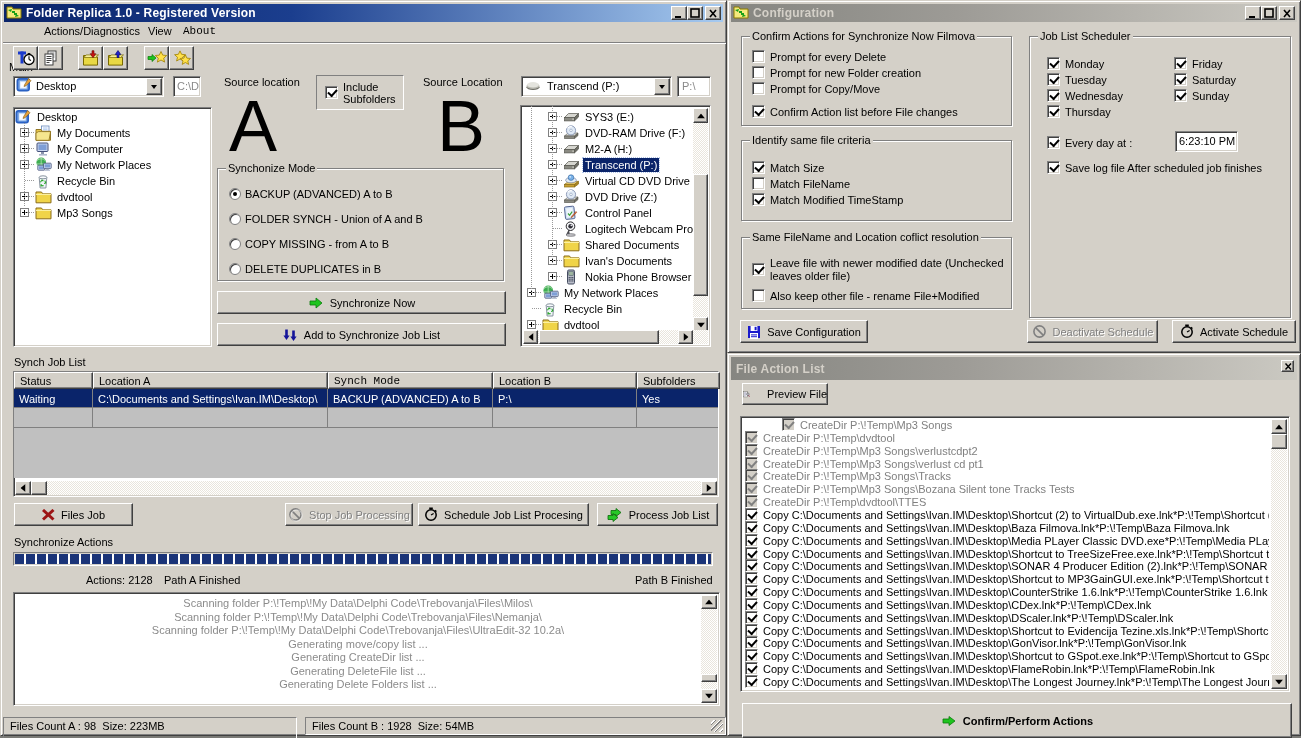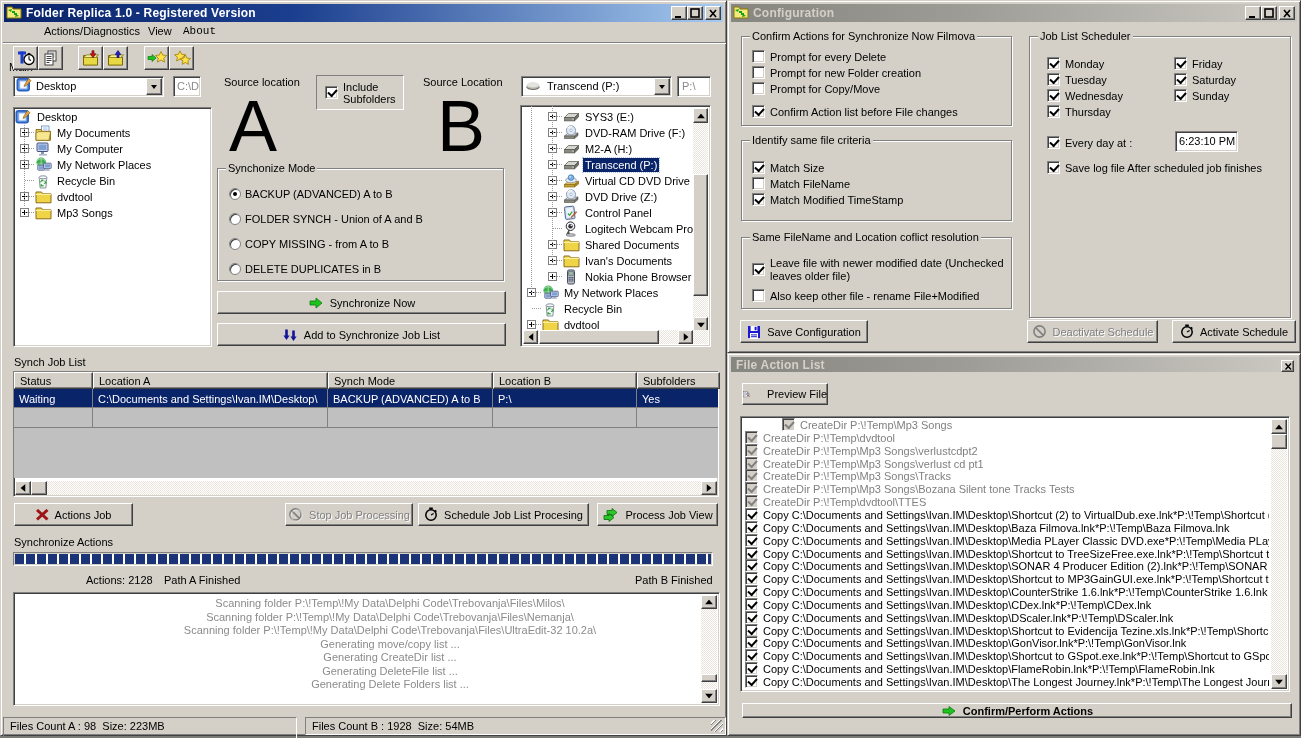--- a/index.html
+++ b/index.html
@@ -525,21 +525,21 @@
           </svg>
         </div>
       </div>
       <div class="sb-track" style="right: 2px; bottom: 2px; width: 15px; height: 14px;"></div>
     </div>
 
   <div class="label" style="left:13px;top:355px;">Synch Job List</div>
   <div class="sunken abs" id="job-table" style="left:12px;top:370px;width:706px;height:126px;">
       <div class="th" style="left: 0px; top: 0px; width: 79px; height: 17px;">Status</div>
       <div class="th" style="left: 79px; top: 0px; width: 235px; height: 17px;">Location A</div>
-      <div class="th" style="left: 314px; top: 0px; width: 165px; height: 17px;">Synch Mode</div>
+      <div class="th" style="left: 314px; top: 0px; width: 165px; height: 17px; font-family: Liberation Mono, monospace;">Synch Mode</div>
       <div class="th" style="left: 479px; top: 0px; width: 144px; height: 17px;">Location B</div>
       <div class="th" style="left: 623px; top: 0px; width: 83px; height: 17px;">Subfolders</div>
       <div class="abs" style="left: 0px; top: 17px; right: 0px; height: 89px; background: rgb(192, 192, 192);"></div>
       <div class="abs" style="left: 0px; top: 17px; right: 0px; height: 19px; background: rgb(10, 36, 106);"></div>
       <div class="cell" style="left: 0px; top: 19px; width: 79px; height: 17px; color: rgb(255, 255, 255);">Waiting</div>
       <div class="cell" style="left: 79px; top: 19px; width: 235px; height: 17px; color: rgb(255, 255, 255);">C:\Documents and Settings\Ivan.IM\Desktop\</div>
       <div class="cell" style="left: 314px; top: 19px; width: 165px; height: 17px; color: rgb(255, 255, 255);">BACKUP (ADVANCED) A to B</div>
       <div class="cell" style="left: 479px; top: 19px; width: 144px; height: 17px; color: rgb(255, 255, 255);">P:\</div>
       <div class="cell" style="left: 623px; top: 19px; width: 83px; height: 17px; color: rgb(255, 255, 255);">Yes</div>
       <div class="abs" style="left: 0px; top: 55px; right: 0px; height: 1px; background: rgb(128, 128, 128);"></div>
@@ -561,21 +561,21 @@
             <path d="M5 4 L0 0 L0 8z" fill="#000"></path>
           </svg>
         </div>
       </div>
     </div>
 
   <div class="btn" style="left:13px;top:502px;width:119px;height:23px;">
     <svg width="13" height="12" viewBox="0 0 13 12">
         <path d="M1 1 L11.5 10.5 M11.5 1 L1 10.5" stroke="#9c1414" stroke-width="3"></path>
       </svg>
-    <span>Actions Job</span>
+    <span>Files Job</span>
   </div>
   <div class="btn disabled" style="left:284px;top:502px;width:128px;height:23px;">
     <svg width="15" height="15" viewBox="0 0 15 15">
         <circle cx="7.5" cy="7.5" r="5.6" fill="none" stroke="#808080" stroke-width="1.6"></circle>
         <path d="M3.6 3.6 L11.4 11.4" stroke="#808080" stroke-width="1.6"></path>
         <circle cx="7.5" cy="7.5" r="5.6" fill="none" stroke="#fff" stroke-width="0.6" transform="translate(1,1)"></circle>
       </svg>
     <span>Stop Job Processing</span>
   </div>
   <div class="btn" style="left:417px;top:502px;width:171px;height:23px;">
@@ -585,35 +585,35 @@
         <path d="M7 8 L9.6 6.4" stroke="#000" stroke-width="1.2"></path>
         <path d="M11 3.4 l1.4 1.2" stroke="#000" stroke-width="1.4"></path>
       </svg>
     <span>Schedule Job List Procesing</span>
   </div>
   <div class="btn" style="left:596px;top:502px;width:121px;height:23px;">
     <svg width="17" height="15" viewBox="0 0 17 15">
         <path d="M5 3.5 h5 V1.5 l5 4 -5 4 v-2 H5z" fill="#28c828" stroke="#0a6a0a" stroke-width="0.8"></path>
         <path d="M2 8.5 h5 V6.5 l5 4 -5 4 v-2 H2z" fill="#28c828" stroke="#0a6a0a" stroke-width="0.8"></path>
       </svg>
-    <span>Process Job View</span>
+    <span>Process Job List</span>
   </div>
 
   <div class="label" style="left:13px;top:535px;">Synchronize Actions</div>
   <div class="abs" style="left:12px;top:551px;width:700px;height:14px;border:1px solid;border-color:#808080 #fff #fff #808080;">
     <div style="position:absolute;left:1px;top:1px;right:1px;bottom:1px;background:#fff repeating-linear-gradient(to right,#1b3478 0 9px,#ffffff 9px 11px);"></div>
   </div>
 
   <div class="label" style="left:13px;top:573px;margin-top:48px;">Activity Log</div>
   <div class="label" style="left:85px;top:573px;">Actions: 2128</div>
   <div class="label" style="left:163px;top:573px;">Path A Finished</div>
   <div class="label" style="left:634px;top:573px;">Path B Finished</div>
 
   <div class="sunken abs" id="log-box" style="left:12px;top:591px;width:707px;height:114px;">
-    <div id="log-lines" style="position:absolute;left:2px;top:4px;width:684px;text-align:center;color:#8b8b8b;margin-left:32px;">
+    <div id="log-lines" style="position:absolute;left:2px;top:4px;width:684px;text-align:center;color:#8b8b8b;">
         <div style="height: 13.5px; white-space: nowrap;">Scanning folder P:\!Temp\!My Data\Delphi Code\Trebovanja\Files\Milos\</div>
         <div style="height: 13.5px; white-space: nowrap;">Scanning folder P:\!Temp\!My Data\Delphi Code\Trebovanja\Files\Nemanja\</div>
         <div style="height: 13.5px; white-space: nowrap;">Scanning folder P:\!Temp\!My Data\Delphi Code\Trebovanja\Files\UltraEdit-32 10.2a\</div>
         <div style="height: 13.5px; white-space: nowrap;">Generating move/copy list ...</div>
         <div style="height: 13.5px; white-space: nowrap;">Generating CreateDir list ...</div>
         <div style="height: 13.5px; white-space: nowrap;">Generating DeleteFile list ...</div>
         <div style="height: 13.5px; white-space: nowrap;">Generating Delete Folders list ...</div>
       </div>
     <div class="abs" style="right:2px;top:2px;width:16px;bottom:2px;">
       <div class="sb-track" style="left:0;top:0;width:16px;height:100%;"></div>
@@ -749,21 +749,21 @@
         <rect x="5.2" y="0.5" width="3.6" height="2" fill="#000"></rect>
         <circle cx="7" cy="8" r="5.2" fill="none" stroke="#000" stroke-width="1.5"></circle>
         <path d="M7 8 L9.6 6.4" stroke="#000" stroke-width="1.2"></path>
         <path d="M11 3.4 l1.4 1.2" stroke="#000" stroke-width="1.4"></path>
       </svg>
     <span>Activate Schedule</span>
   </div>
 </div>
 
 <div class="win" id="fa-window" style="left:727px;top:353px;width:574px;height:383px;">
-  <div class="titlebar inactive" style="height:15px;padding-left:5px;">
+  <div class="titlebar inactive" style="height:23px;padding-left:5px;">
     <span class="titletext" style="margin-left:0;">File Action List</span>
     <span class="caption-btns" style="top:3px;right:3px;">
       <span class="cbtn" style="width:13px;height:12px;">
           <svg width="13" height="12">
             <path d="M3.5 2.5 L9 8.5 M9 2.5 L3.5 8.5" stroke="#000" stroke-width="1.4"></path>
           </svg>
         </span>
     </span>
   </div>
 
@@ -871,19 +871,19 @@
       <div class="fa-row" style="top: 245px;">
         <span class="cb checked" style="position: relative; flex: 0 0 13px;"></span>
         <span class="fa-text">Copy C:\Documents and Settings\Ivan.IM\Desktop\FlameRobin.lnk*P:\!Temp\FlameRobin.lnk</span>
       </div>
       <div class="fa-row" style="top: 258px;">
         <span class="cb checked" style="position: relative; flex: 0 0 13px;"></span>
         <span class="fa-text">Copy C:\Documents and Settings\Ivan.IM\Desktop\The Longest Journey.lnk*P:\!Temp\The Longest Journey.lnk</span>
       </div>
     </div>
 
-  <div class="btn" style="left:14px;top:349px;width:550px;height:15px;font-weight:bold;">
+  <div class="btn" style="left:14px;top:349px;width:550px;height:35px;font-weight:bold;">
     <svg width="16" height="14" viewBox="0 0 16 14">
         <path d="M2 5 h6 V2.5 l6 4.5 -6 4.5 V9 H2z" fill="#1ec41e" stroke="#0a7a0a" stroke-width="0.8"></path>
       </svg>
     <span>Confirm/Perform Actions</span>
   </div>
 </div>
 
 </body></html>

